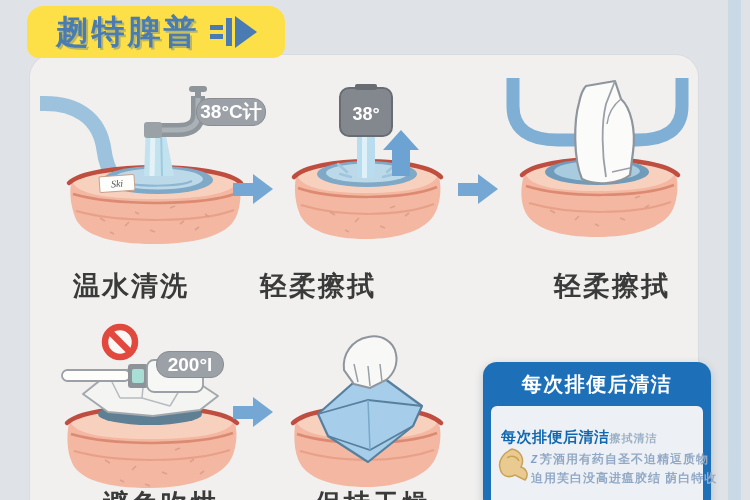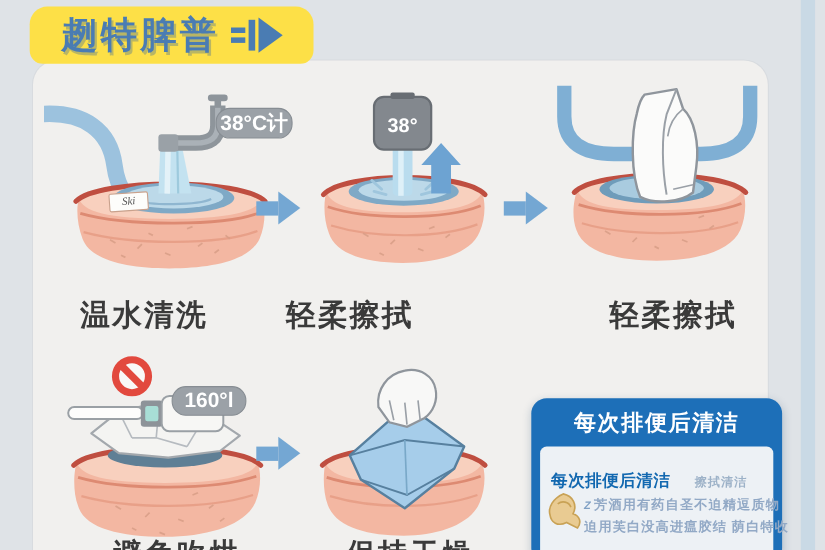--- a/index.html
+++ b/index.html
@@ -45,21 +45,21 @@
 
   
   .infobox{left:483px;top:362px;width:228px;height:150px;background:#1d6fb8;
            border-radius:14px;box-shadow:0 3px 8px rgba(30,70,110,.25);}
   .infobox .ib-header{height:44px;display:flex;align-items:center;justify-content:center;
            color:#fff;font-size:20px;font-weight:800;letter-spacing:1.5px;white-space:nowrap;}
   .infobox .ib-panel{margin:0 8px;height:120px;background:#edf1f5;border-radius:6px 6px 0 0;
            padding:22px 10px 0 10px;box-sizing:border-box;}
   .ib-row1{white-space:nowrap;}
   .ib-tip-title{color:#1268b0;font-size:15px;font-weight:800;letter-spacing:.5px;}
-  .ib-tip-note{color:#9db2c8;font-size:11px;font-weight:700;margin-left:22px;letter-spacing:1px;}
+  .ib-tip-note{color:#9db2c8;font-size:11px;font-weight:700;margin-left:0;letter-spacing:1px;}
   .ib-row2{display:flex;margin-top:3px;}
   .ib-lines{color:#92a9c6;font-size:12px;font-weight:700;line-height:19px;letter-spacing:1px;white-space:nowrap;}
   .ib-mark{font-size:10px;font-style:italic;color:#7fa0c4;margin-right:2px;}
   .gold-icon{margin:-4px 2px 0 -4px;flex:0 0 auto;}
 </style>
 </head>
 <body>
 
 <div class="abs bg-stripe"></div>
 <div class="abs card"></div>
@@ -195,21 +195,21 @@
     <path d="M55,138 l5,3"></path>
       <path d="M82,148 l4,-4"></path>
       <path d="M112,150 l5,2"></path>
     <path d="M140,140 l4,-3"></path>
       <path d="M70,158 l4,2"></path>
       <path d="M125,128 l5,-2"></path>
     <path d="M95,162 l5,2"></path>
       <path d="M150,152 l4,-3"></path>
   </g>
 </svg>
-<div class="abs badge" style="left:156px;top:351px;width:66px;height:25px">160°l</div>
+<div class="abs badge" style="left:156px;top:351px;width:66px;height:25px">200°l</div>
 
 <div class="abs arrow-right" style="left:233px;top:397px">
   <span class="stem"></span>
     <span class="head"></span>
 </div>
 
 <svg class="abs" style="left:282px;top:330px" width="170" height="170" viewBox="0 0 170 170">
   <path d="M14,90 C34,74 136,74 156,90 C160,100 159,116 154,127 C146,147 115,157 85,157 C52,157 23,149 16,129 C11,116 12,98 14,90 Z" fill="#f3b7a2"></path>
   <path d="M14,90 C34,74 136,74 156,90 C154,102 128,109 85,109 C40,109 16,102 14,90 Z" fill="#f8d0be"></path>
   <path d="M15,104 C52,116 120,116 155,103" stroke="#dd8a72" stroke-width="2.5" fill="none"></path>

